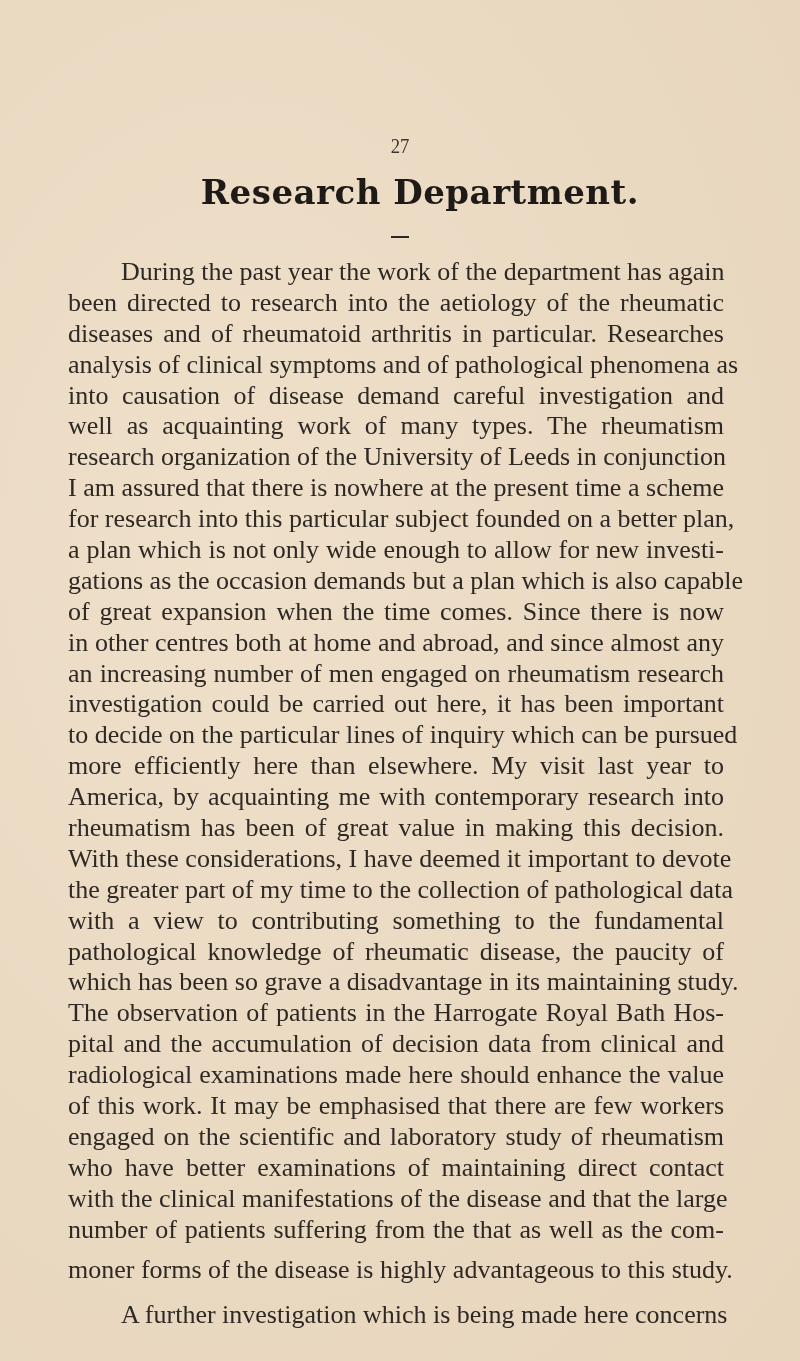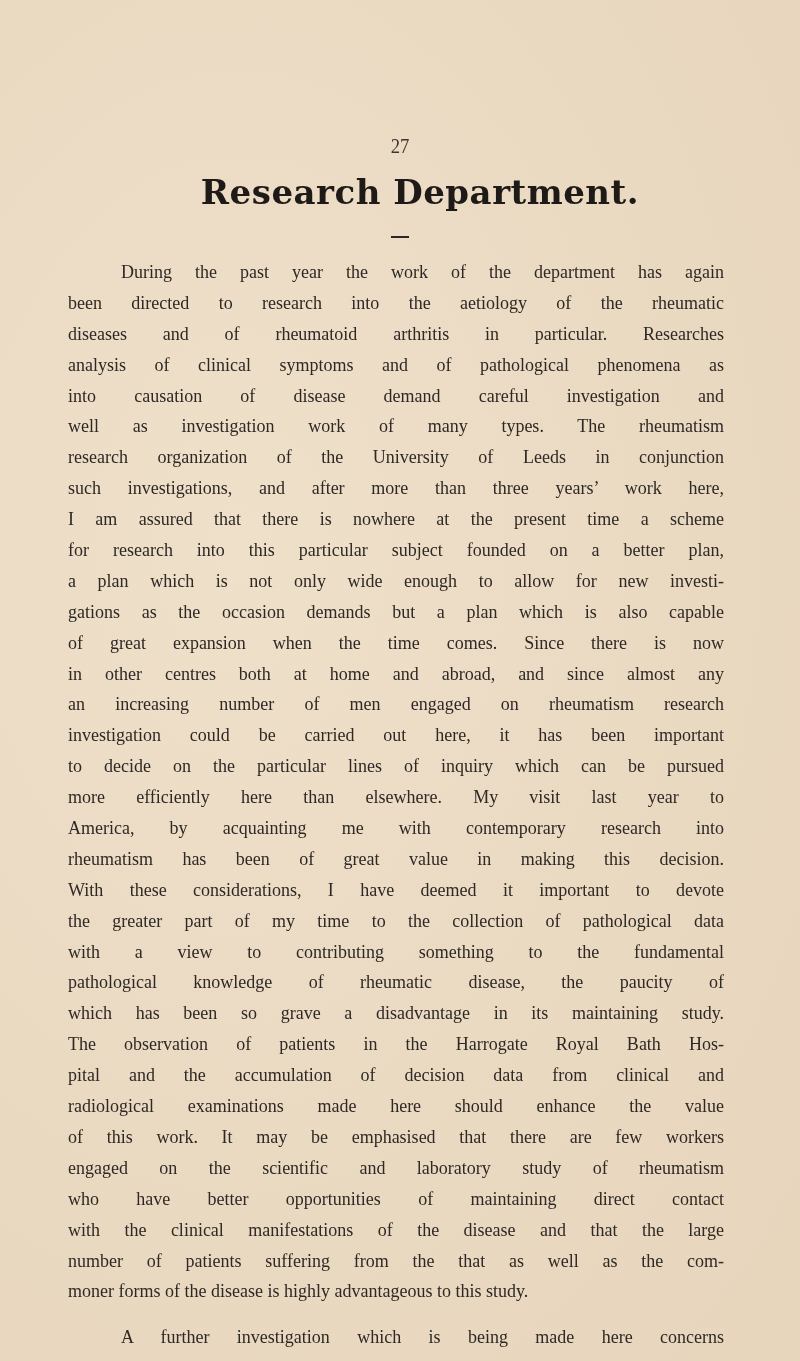--- a/index.html
+++ b/index.html
@@ -50,29 +50,30 @@
     }
     .body-text {
       position: absolute;
       top: 257px;
       left: 68px;
       width: 656px;
     }
     .line {
       height: 30.9px;
       line-height: 30.9px;
-      font-size: 18px;
+      font-size: 26px;
       text-align: justify;
       text-align-last: justify;
       white-space: nowrap;
       overflow: visible;
       color: #2e2925;
     }
     .line.last {
       text-align-last: left;
+      margin-top: 9px;
     }
     .line.indent {
       padding-left: 53px;
     }
     .para-gap {
       height: 15px;
     }
   </style>
 </head>
 <body>
@@ -81,23 +82,22 @@
 <div class="title">Research Department.</div>
 <div class="rule"></div>
 
 <div class="body-text" id="body-text">
     <div>
       <div class="line indent">During the past year the work of the department has again</div>
       <div class="line">been directed to research into the aetiology of the rheumatic</div>
       <div class="line">diseases and of rheumatoid arthritis in particular. Researches</div>
       <div class="line">analysis of clinical symptoms and of pathological phenomena as</div>
       <div class="line">into causation of disease demand careful investigation and</div>
-      <div class="line">well as investigation work of many types. The rheumatism</div>
+      <div class="line">well as acquainting work of many types. The rheumatism</div>
       <div class="line">research organization of the University of Leeds in conjunction</div>
-      <div class="line">such investigations, and after more than three years’ work here,</div>
       <div class="line">I am assured that there is nowhere at the present time a scheme</div>
       <div class="line">for research into this particular subject founded on a better plan,</div>
       <div class="line">a plan which is not only wide enough to allow for new investi-</div>
       <div class="line">gations as the occasion demands but a plan which is also capable</div>
       <div class="line">of great expansion when the time comes. Since there is now</div>
       <div class="line">in other centres both at home and abroad, and since almost any</div>
       <div class="line">an increasing number of men engaged on rheumatism research</div>
       <div class="line">investigation could be carried out here, it has been important</div>
       <div class="line">to decide on the particular lines of inquiry which can be pursued</div>
       <div class="line">more efficiently here than elsewhere. My visit last year to</div>
@@ -106,21 +106,21 @@
       <div class="line">With these considerations, I have deemed it important to devote</div>
       <div class="line">the greater part of my time to the collection of pathological data</div>
       <div class="line">with a view to contributing something to the fundamental</div>
       <div class="line">pathological knowledge of rheumatic disease, the paucity of</div>
       <div class="line">which has been so grave a disadvantage in its maintaining study.</div>
       <div class="line">The observation of patients in the Harrogate Royal Bath Hos-</div>
       <div class="line">pital and the accumulation of decision data from clinical and</div>
       <div class="line">radiological examinations made here should enhance the value</div>
       <div class="line">of this work. It may be emphasised that there are few workers</div>
       <div class="line">engaged on the scientific and laboratory study of rheumatism</div>
-      <div class="line">who have better opportunities of maintaining direct contact</div>
+      <div class="line">who have better examinations of maintaining direct contact</div>
       <div class="line">with the clinical manifestations of the disease and that the large</div>
       <div class="line">number of patients suffering from the that as well as the com-</div>
       <div class="line last">moner forms of the disease is highly advantageous to this study.</div>
     </div>
     <div class="para-gap"></div>
     <div>
       <div class="line indent">A further investigation which is being made here concerns</div>
     </div>
   </div>
 

